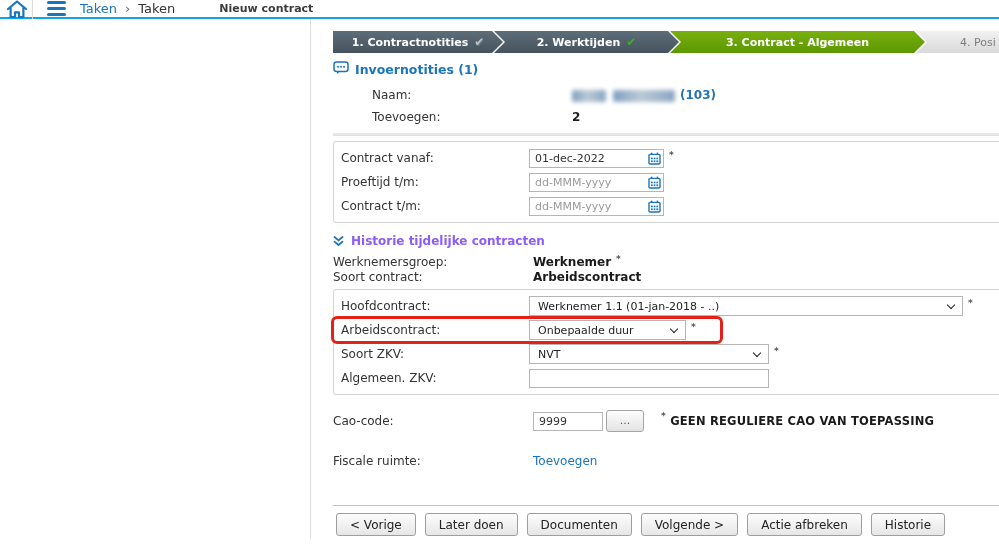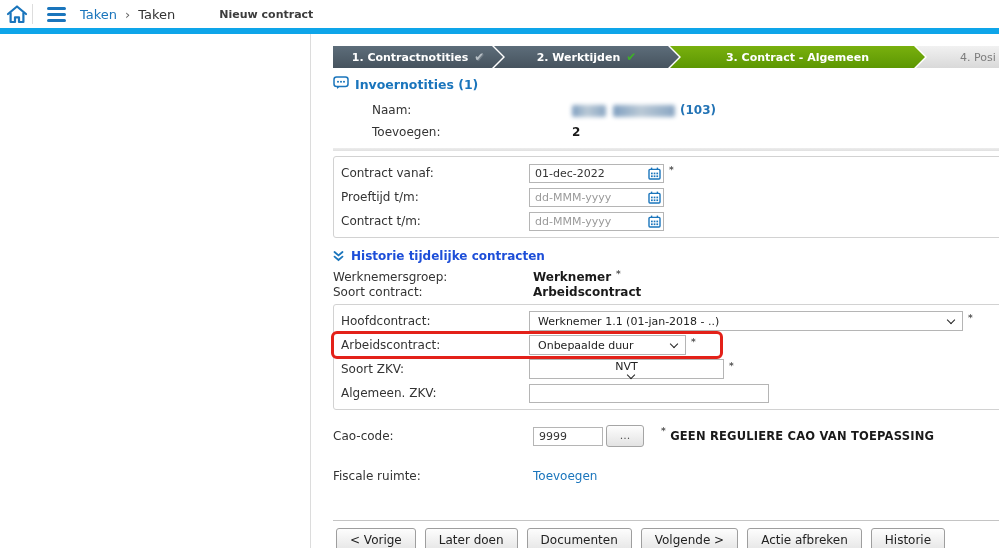--- a/index.html
+++ b/index.html
@@ -1,20 +1,20 @@
 <!DOCTYPE html>
 <html><head>
 <meta charset="utf-8">
 <style>
   * { box-sizing: border-box; margin: 0; padding: 0; }
   html,body { width:999px; height:548px; overflow:hidden; background:#fff;
     font-family:"DejaVu Sans", sans-serif; }
 
   
-  .topbar { height:34px; display:flex; align-items:center; border-bottom:6px solid #0ea5e9;
+  .topbar { height:19px; display:flex; align-items:center; border-bottom:2px solid #0ea5e9;
     padding-left:4px; background:#fff; }
   .home-btn { width:26px; display:flex; align-items:center; justify-content:center; cursor:pointer; }
   .vsep { width:1px; height:20px; background:#ddd; margin:0 6px 0 2px; }
   .burger { display:flex; flex-direction:column; gap:3px; margin:0 14px 0 8px; cursor:pointer; }
   .burger i { display:block; width:19px; height:3px; border-radius:1.5px; background:#1a75bc; }
   .crumbs { display:flex; align-items:center; font-size:13px; }
   .crumb-link { color:#1a75bc; text-decoration:none; cursor:pointer; }
   .crumb-sep { color:#666; margin:0 8px; font-size:13px; }
   .crumb-cur { color:#333; }
   .page-action { font-size:11px; font-weight:600; color:#3c3c3c; margin-left:44px; }
@@ -71,28 +71,28 @@
     font-size:11px; color:#333; padding:1px 20px 1px 5px; background:#fff; }
   .inp::placeholder { color:#9a9a9a; }
   .inp.date { width:135px; }
   .cal-icon { position:absolute; right:3px; top:3px; cursor:pointer; }
 
   .sel { height:20px; border:1px solid #b5b5b5; background:#fff; display:flex;
     align-items:center; justify-content:space-between; padding:0 8px; font-size:11px;
     color:#222; cursor:pointer; }
   .sel-arrow { width:6px; height:6px; border-right:1.6px solid #222; border-bottom:1.6px solid #222;
     transform:rotate(45deg); margin-left:8px; flex:none; position:relative; top:-1px; }
-  .sel.w-hoofd { width:434px; } .sel.w-arb { width:157px; } .sel.w-zkv { width:195px;flex-direction:column; }
+  .sel.w-hoofd { width:434px; } .sel.w-arb { width:157px; } .sel.w-zkv { width:240px; }
   .inp.w-klant { width:240px; padding-right:5px; }
 
   .red-highlight { position:absolute; left:-10px; top:-2px; width:392px; height:28px;
     border:3px solid #e32119; border-radius:6px; pointer-events:none; }
 
   .historie-row { display:flex; align-items:center; gap:7px; height:16px; margin-top:10px; }
-  .historie-link { color:#1d4ed8; font-weight:bold; font-size:12px; text-decoration:none; cursor:pointer; }
+  .historie-link { color:#8b5cf6; font-weight:bold; font-size:12px; text-decoration:none; cursor:pointer; }
   .group-rows { margin-top:5px; }
   .group-rows .row { height:15px; }
 
   
   .cao-row { margin-top:14px; height:24px; }
   .inp.w-cao { width:70px; padding-right:5px; }
   .btn-ellipsis { width:38px; height:22px; margin-left:3px; border:1px solid #a5a5a5;
     border-radius:3px; background:linear-gradient(#fdfdfd,#e3e3e3); color:#555;
     font-size:11px; line-height:16px; cursor:pointer; font-family:"DejaVu Sans",sans-serif; }
   .cao-note { margin-left:12px; font-size:11.5px; font-weight:bold; color:#1a1a1a; letter-spacing:.2px; }

